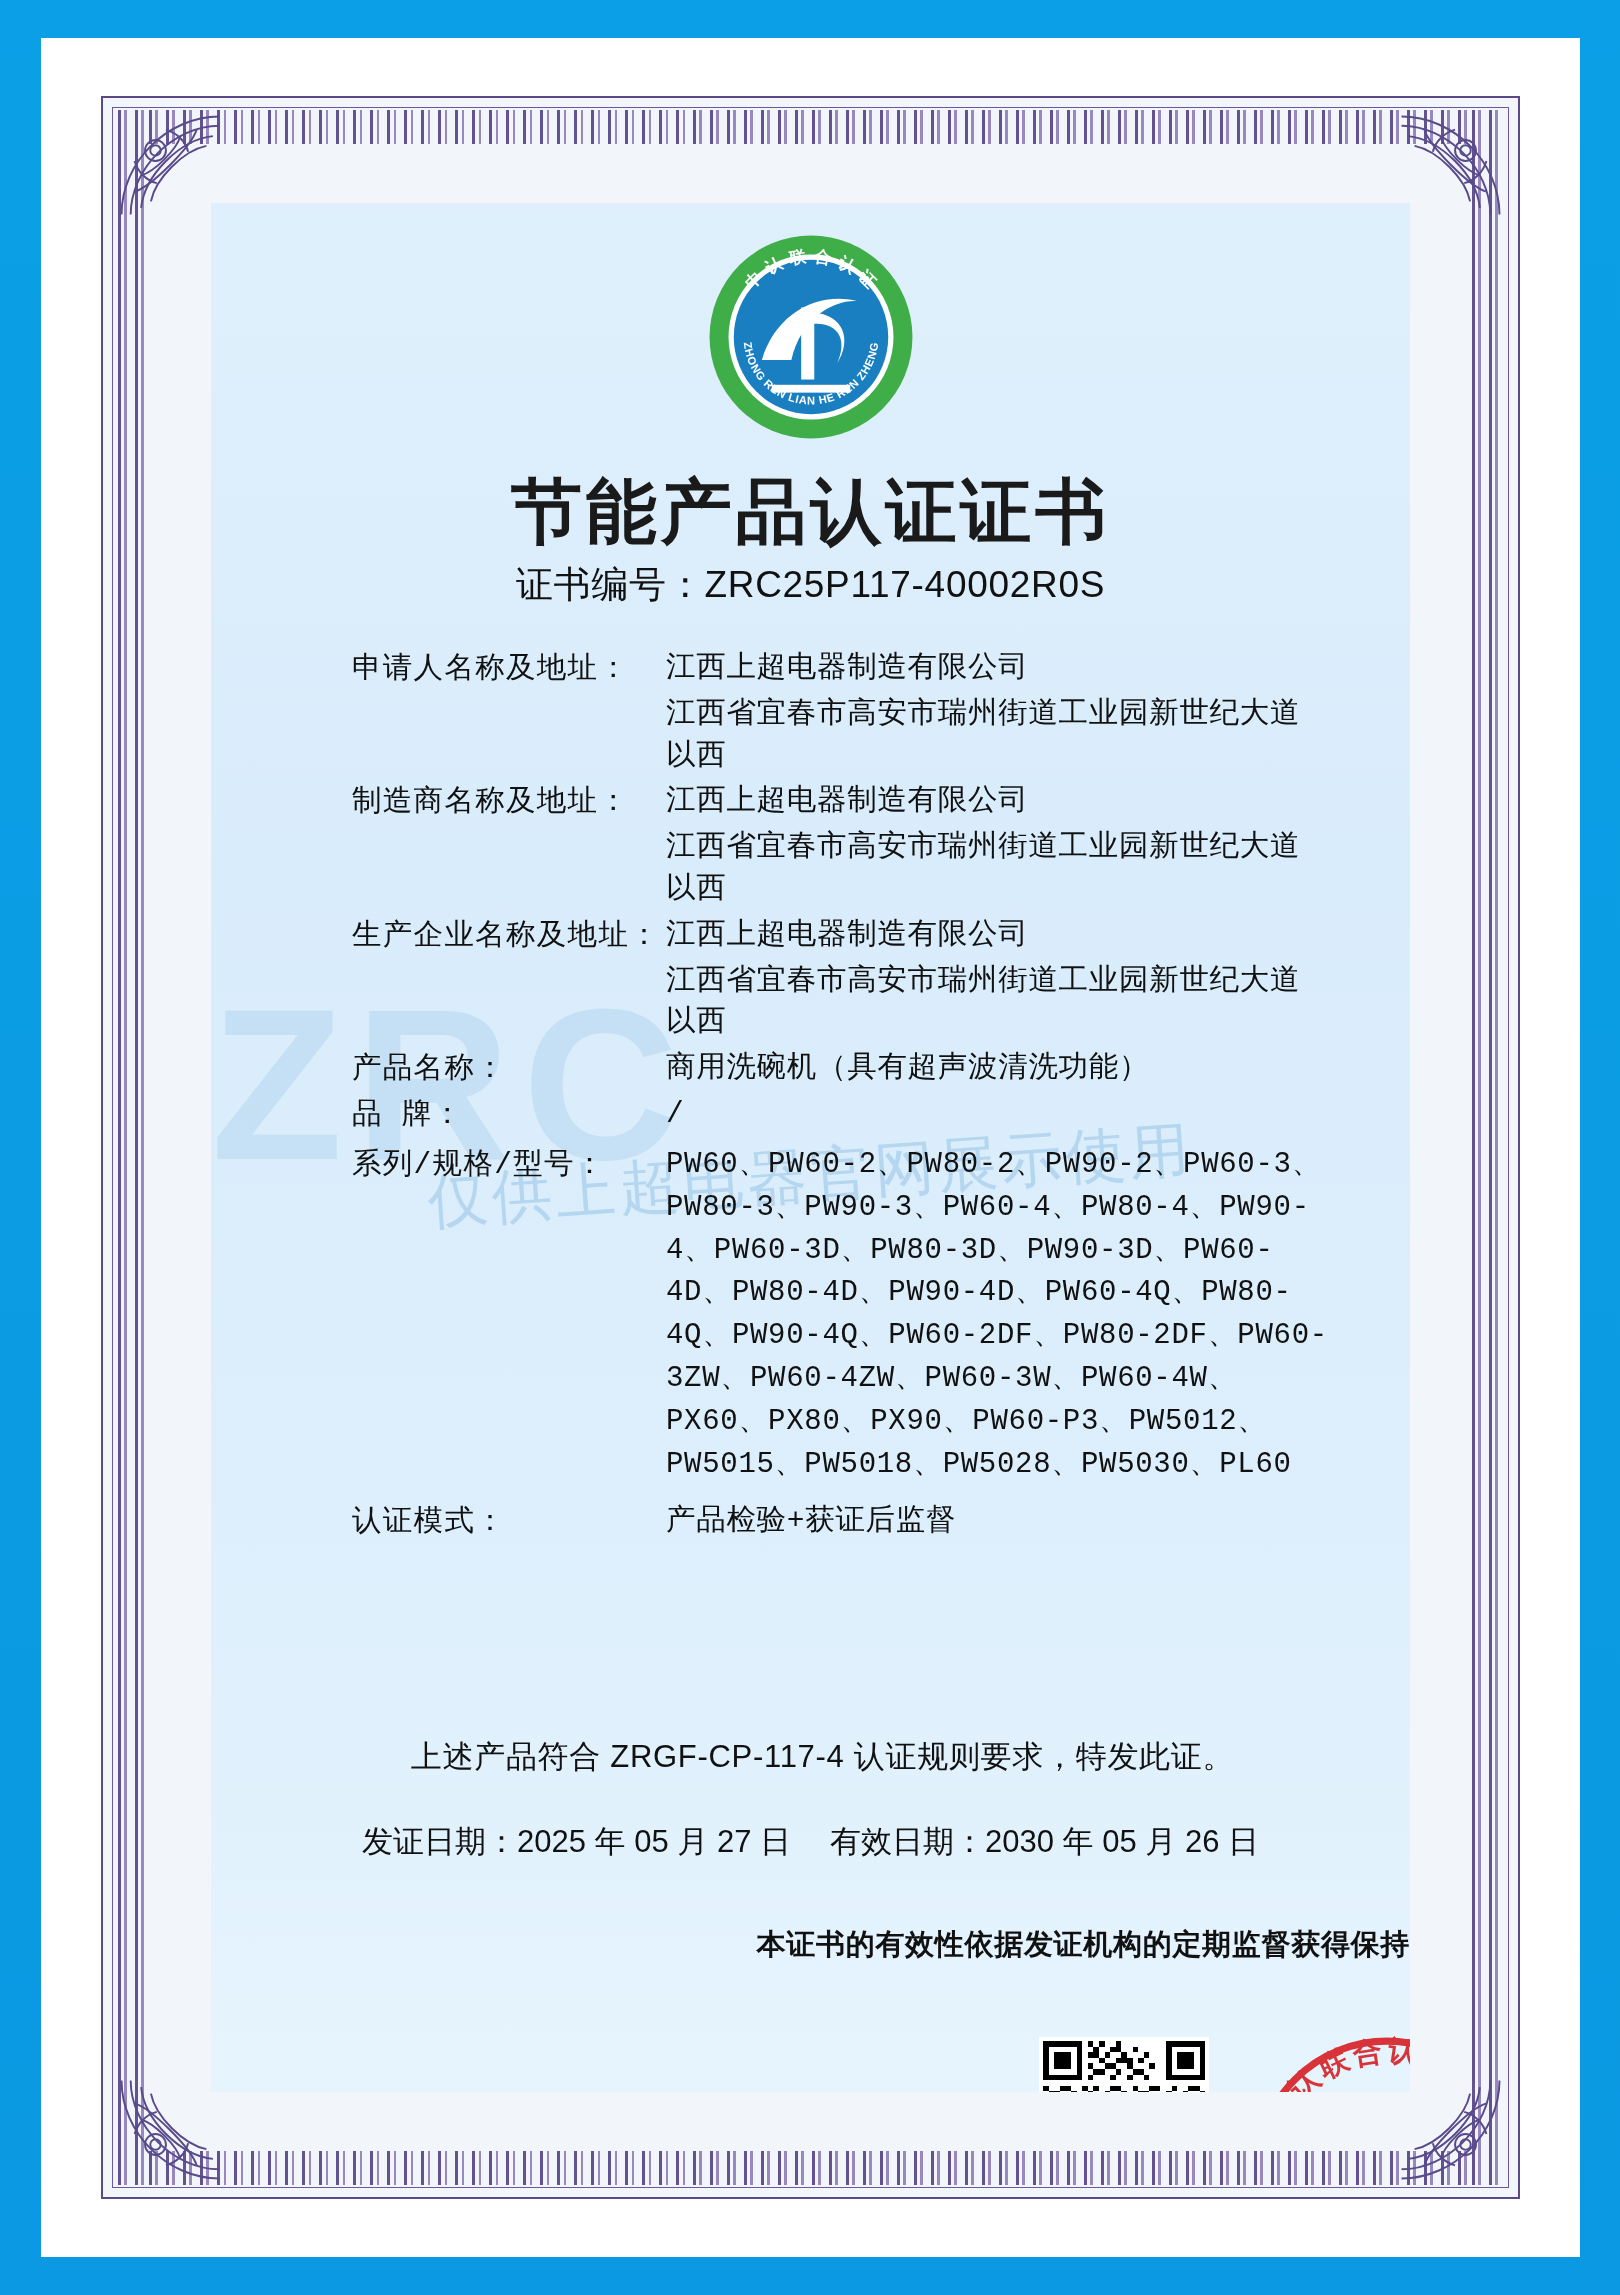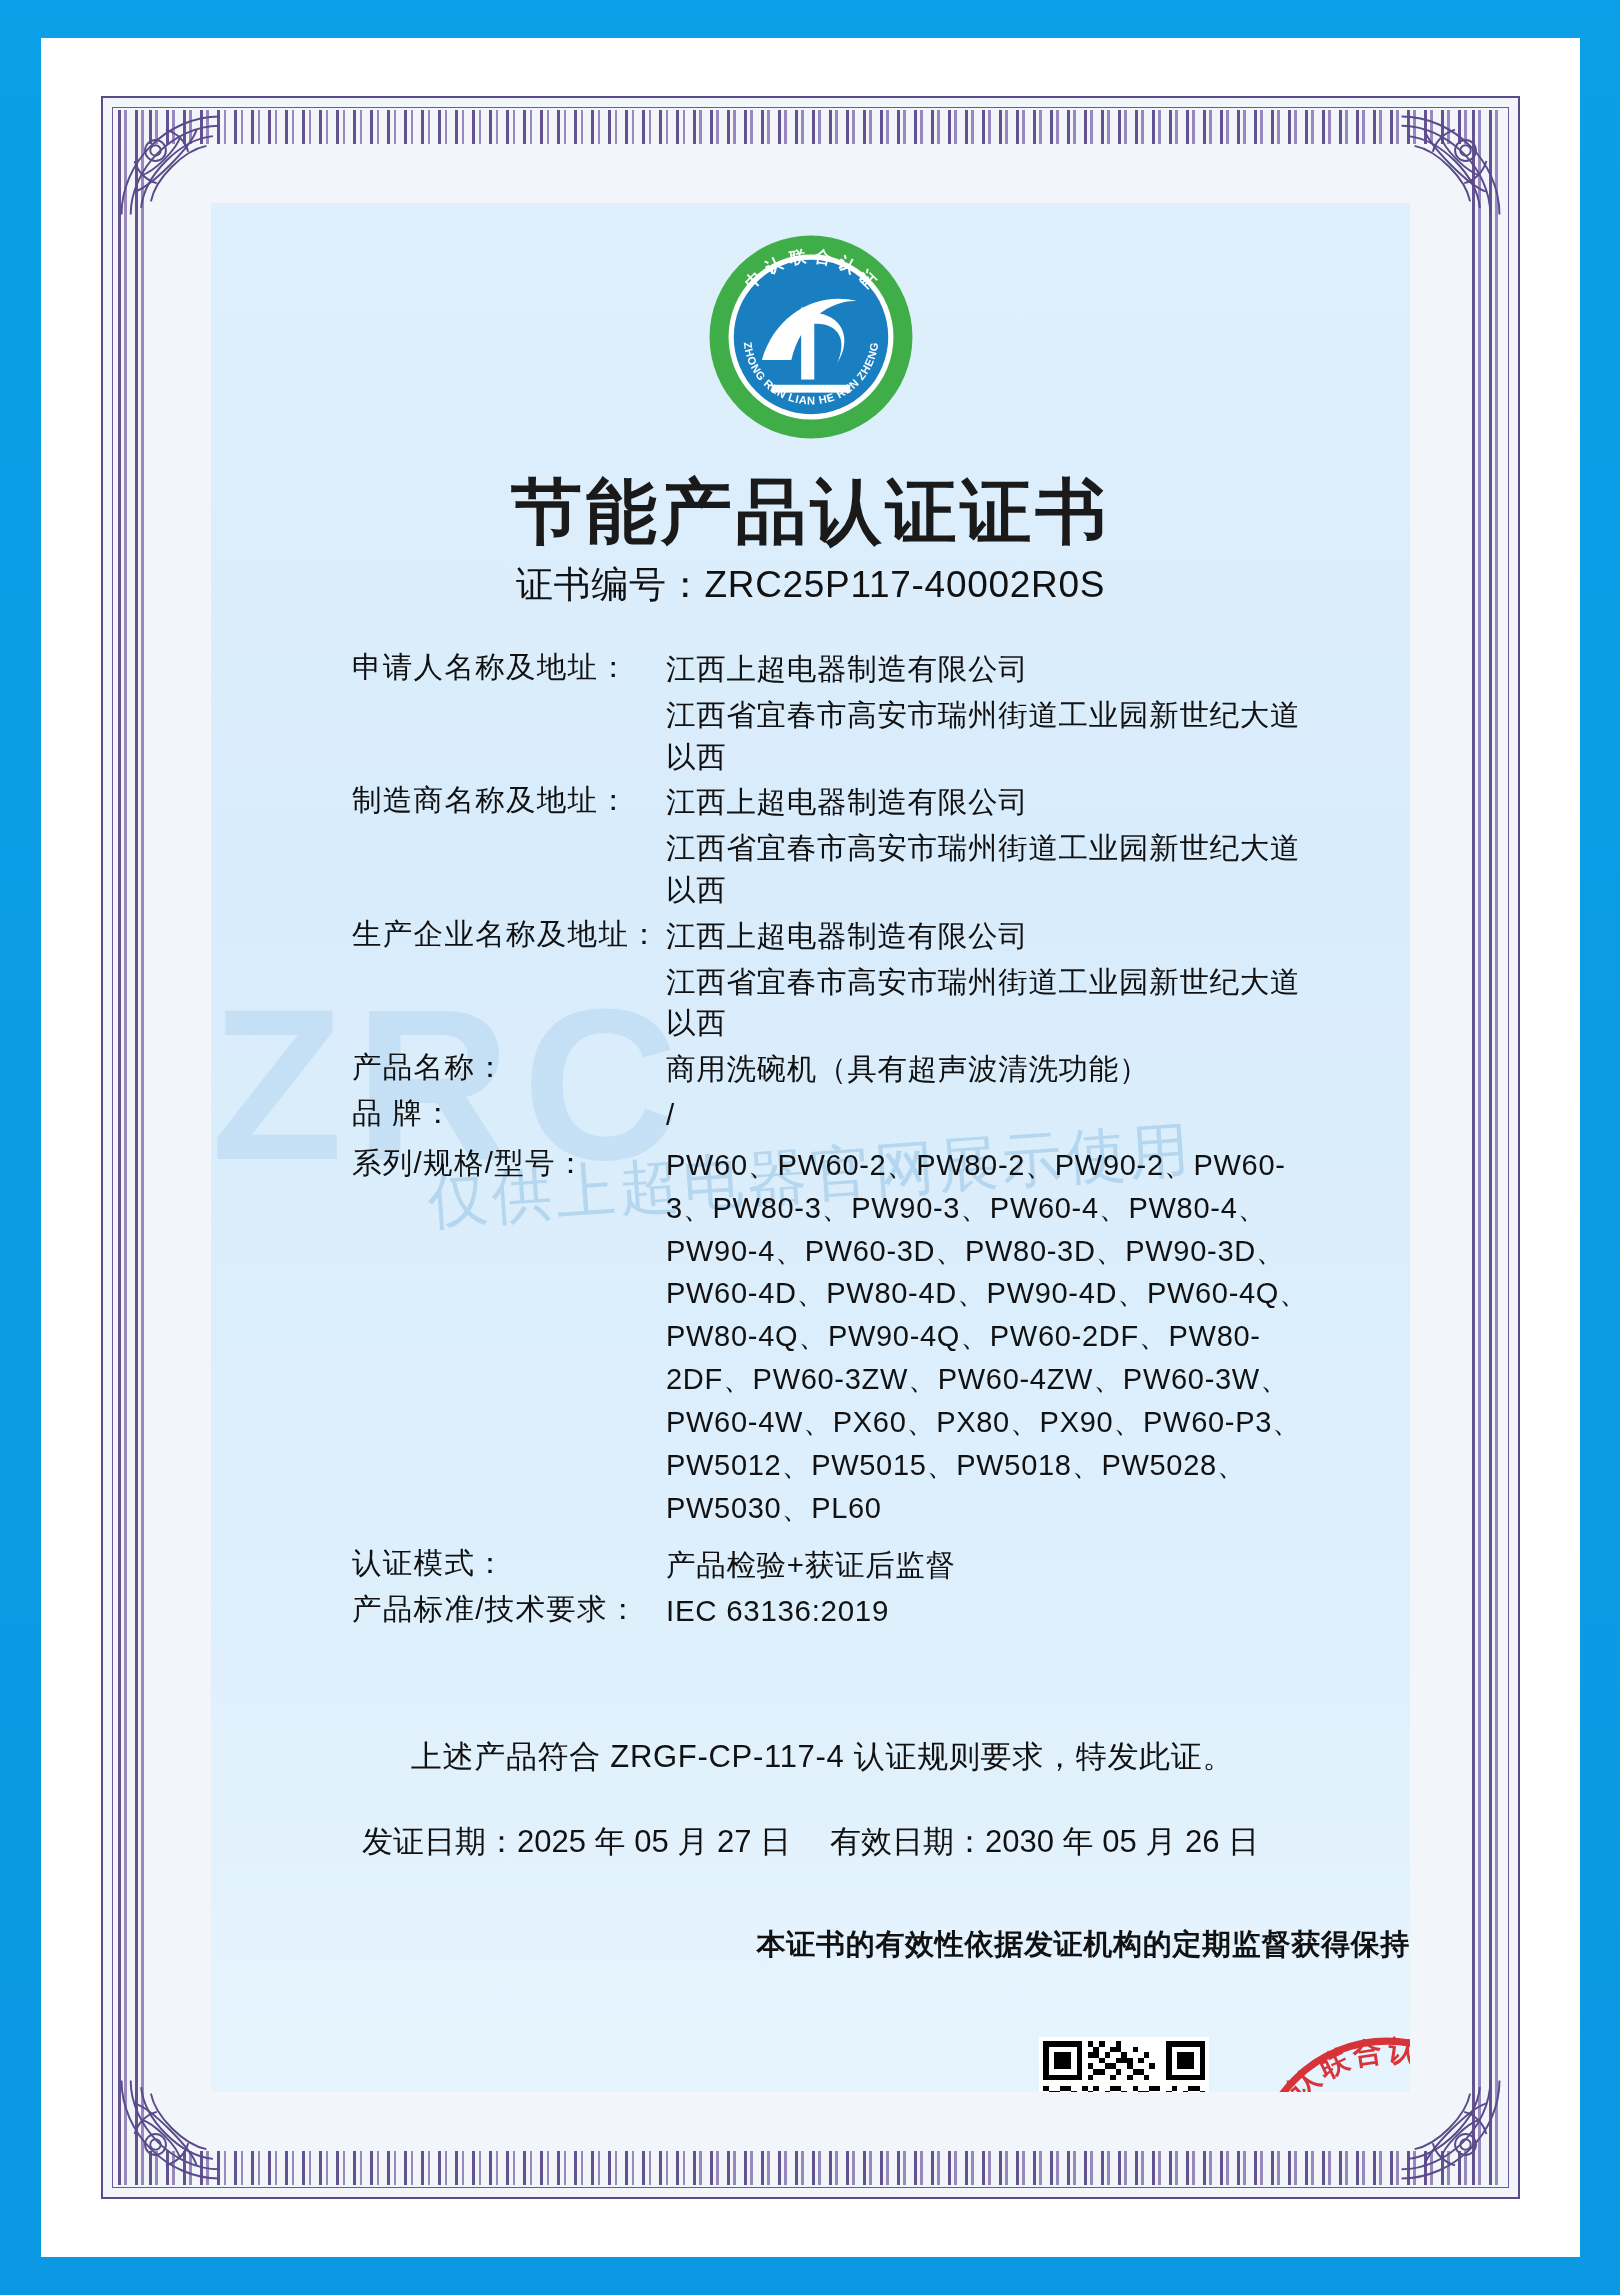--- a/index.html
+++ b/index.html
@@ -153,20 +153,21 @@
     color: #111;
     letter-spacing: 0.7px;
   }
 
   
   .fields {
     position: absolute;
     top: 445px;
     left: 141px;
     right: 82px;
+    font-family: Liberation Mono, monospace;
   }
   .row {
     display: flex;
     align-items: flex-start;
     margin-bottom: 3.9px;
   }
   .lbl {
     width: 314px;
     flex: 0 0 314px;
     font-size: 29.5px;
@@ -390,24 +391,20 @@
           <div class="row" style="margin-top:7.9px;">
             <div class="lbl">系列/规格/型号：</div>
             <div class="val models">PW60、PW60-2、PW80-2、PW90-2、PW60-3、PW80-3、PW90-3、PW60-4、PW80-4、PW90-4、PW60-3D、PW80-3D、PW90-3D、PW60-4D、PW80-4D、PW90-4D、PW60-4Q、PW80-4Q、PW90-4Q、PW60-2DF、PW80-2DF、PW60-3ZW、PW60-4ZW、PW60-3W、PW60-4W、PX60、PX80、PX90、PW60-P3、PW5012、PW5015、PW5018、PW5028、PW5030、PL60</div>
           </div>
 
           <div class="row" style="margin-top:14.4px;">
             <div class="lbl">认证模式：</div>
             <div class="val">产品检验+获证后监督</div>
           </div>
 
-          <div class="row">
-            <div class="lbl">产品标准/技术要求：</div>
-            <div class="val">IEC 63136:2019</div>
-          </div>
 
         </div>
 
         <div class="statement">上述产品符合 ZRGF-CP-117-4 认证规则要求，特发此证。</div>
 
         <div class="dates">
           <span>发证日期：</span><span>2025 年 05 月 27 日</span><span class="gap"></span><span>有效日期：</span><span>2030 年 05 月 26 日</span>
         </div>
 
         <div class="note1">本证书的有效性依据发证机构的定期监督获得保持</div>

